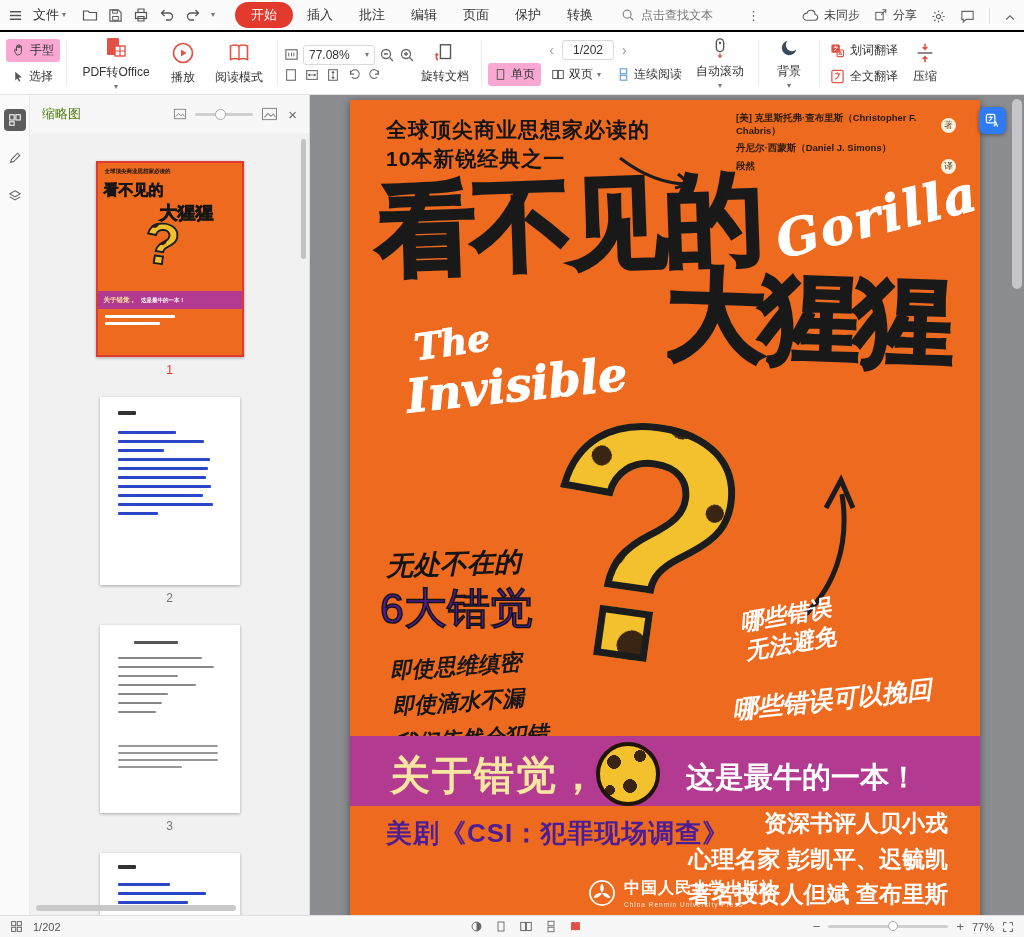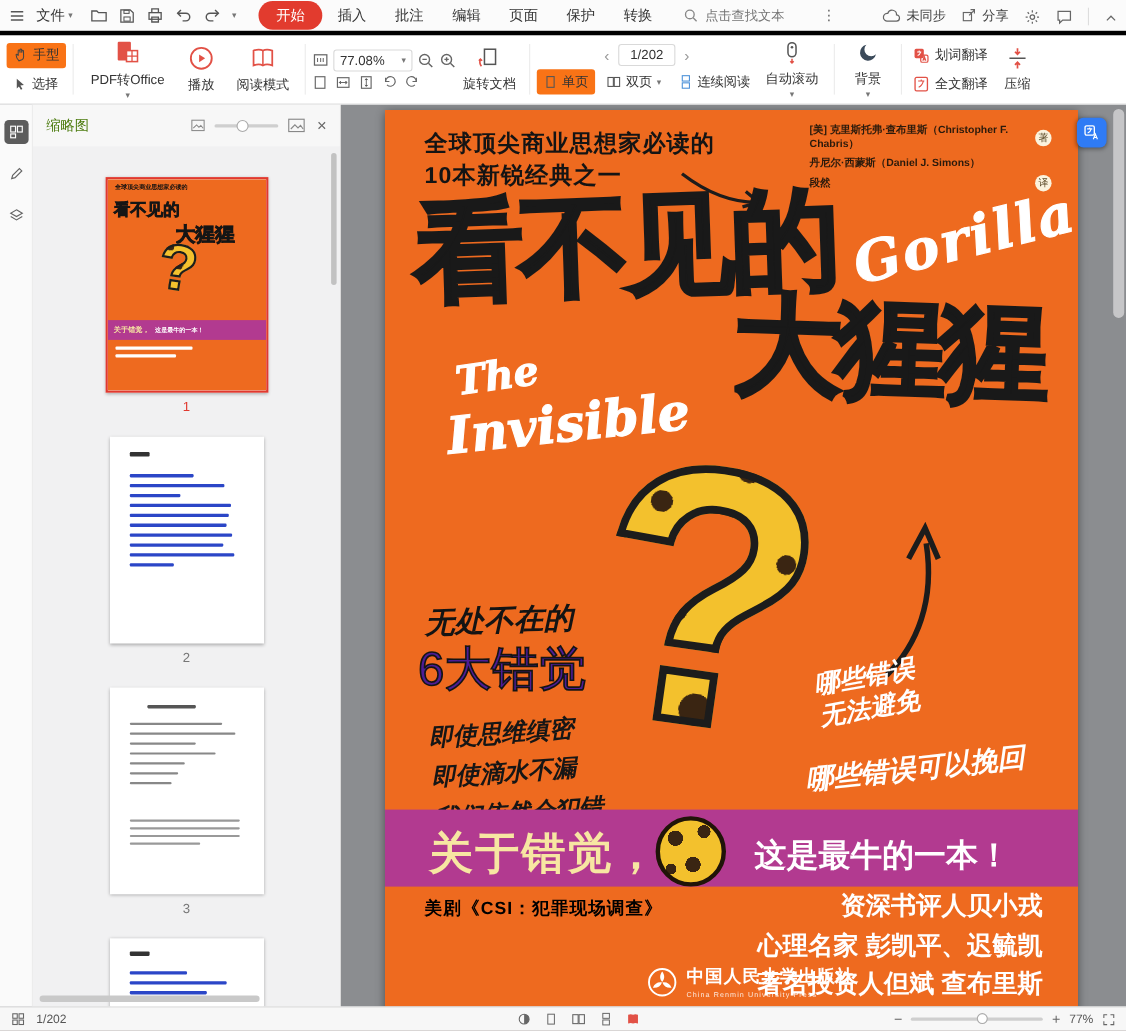--- a/index.html
+++ b/index.html
@@ -2,39 +2,39 @@
 <html><head>
 <meta charset="utf-8">
 <style>
   * { margin:0; padding:0; box-sizing:border-box; }
   html,body { width:1024px; height:937px; overflow:hidden; font-family:"Liberation Sans","DejaVu Sans",sans-serif; background:#8b8d90; }
   .icon { display:inline-flex; align-items:center; justify-content:center; flex:none; }
   svg { display:block; }
   .caret { font-size:8px; color:#777; line-height:1; }
 
   
-  .titlebar { position:absolute; left:0; top:0; width:1024px; height:32px; background:#fbfbfb; border-bottom:4px solid #000000; display:flex; align-items:center; padding:0 8px; gap:6px; z-index:30; }
+  .titlebar { position:absolute; left:0; top:0; width:1024px; height:32px; background:#fbfbfb; border-bottom:2px solid #000000; display:flex; align-items:center; padding:0 8px; gap:6px; z-index:30; }
   .titlebar .menu-label { font-size:13px; color:#333; display:flex; align-items:center; gap:3px; padding:3px 4px; cursor:default; }
   .qa-icons { display:flex; align-items:center; gap:10px; color:#555; margin:0 6px; }
   .tab-pill { background:#e23b2e; color:#fff; font-size:13px; padding:4px 16px; border-radius:14px; margin:0 8px; }
   .tabs { display:flex; align-items:center; gap:26px; font-size:13px; color:#333; margin-right:14px; }
   .searchbox { display:flex; align-items:center; gap:6px; color:#999; padding:3px 8px; min-width:128px; }
   .searchbox input { border:none; outline:none; background:transparent; font-size:12px; color:#555; width:86px; font-family:inherit; }
   .tb-right { margin-left:auto; display:flex; align-items:flex-end; gap:14px; color:#555; font-size:12px; }
   .tb-right .lbl { font-size:12px; color:#444; }
   .vdiv { width:1px; height:16px; background:#ddd; }
 
   
   .ribbon { position:absolute; left:0; top:32px; width:1024px; height:63px; background:#fff; border-bottom:1px solid #e3e3e3; overflow:hidden; z-index:29; }
   .ribbon-row { display:flex; align-items:center; height:62px; padding:2px 6px; width:1060px; }
   .rdiv { width:1px; height:46px; background:#ebebeb; margin:0 6px; flex:none; }
   .col2 { display:flex; flex-direction:column; justify-content:center; gap:3px; flex:none; }
   .minirow { display:flex; align-items:center; gap:4px; }
   .minibtn { display:flex; align-items:center; gap:4px; font-size:12px; color:#333; padding:3px 6px; border-radius:3px; }
-  .minibtn.active { background:#f97316; }
+  .minibtn.active { background:#f9a8d4; }
   .bigbtn { display:flex; flex-direction:column; align-items:center; justify-content:center; gap:4px; font-size:12px; color:#333; width:70px; height:56px; flex:none; border-radius:4px; }
   .bigbtn .blabel { display:flex; align-items:center; gap:2px; white-space:nowrap;flex-direction:column; }
   .zoombox { display:flex; align-items:center; justify-content:space-between; border:1px solid #d9d9d9; border-radius:3px; font-size:12px; color:#333; padding:2px 5px; width:72px; background:#fff; }
   .pagebox { border:1px solid #d9d9d9; border-radius:3px; font-size:12px; color:#333; padding:2px 10px; background:#fff; white-space:nowrap; }
   .navarrow { color:#999; font-size:14px; padding:0 4px; }
   .smallicons { display:flex; gap:7px; align-items:center; color:#666; }
   .stackbtn { display:flex; align-items:center; gap:5px; font-size:12px; color:#333; padding:3px 4px; white-space:nowrap; }
 
   
   .leftstrip { position:absolute; left:0; top:95px; width:30px; bottom:22px; background:#fafafa; border-right:1px solid #ececec; display:flex; flex-direction:column; align-items:center; padding-top:14px; gap:16px; z-index:20; }
@@ -91,21 +91,21 @@
       radial-gradient(circle 15px at 104px 100px,#3a2512 98%,transparent),
       radial-gradient(circle 9px at 12px 126px,#3a2512 98%,transparent),
       radial-gradient(circle 12px at 68px 146px,#3a2512 98%,transparent);
     background-size:156px 168px; -webkit-background-clip:text; background-clip:text; transform:rotate(8deg); }
   .handtext { font-size:22px; color:#161616; font-weight:bold; line-height:1.65; transform:rotate(-4deg); font-style:italic; }
   .whitenote { color:#fff; font-weight:bold; font-style:italic; line-height:1.25; }
   .band { position:absolute; left:0; top:636px; width:630px; height:70px; background:#b23a90; }
   .band-left { position:absolute; left:40px; top:12px; font-size:40px; font-weight:bold; color:#f7e6a2; letter-spacing:2px; }
   .band-right { position:absolute; left:336px; top:22px; font-size:29px; font-weight:bold; color:#fff; }
   .ball { position:absolute; left:246px; top:6px; width:64px; height:64px; border-radius:50%; border:4px solid #201408; background-color:#f3c12d; background-image:radial-gradient(circle 7px at 14px 16px,#3a2512 98%,transparent),radial-gradient(circle 6px at 40px 10px,#3a2512 98%,transparent),radial-gradient(circle 7px at 30px 40px,#3a2512 98%,transparent),radial-gradient(circle 5px at 10px 44px,#3a2512 98%,transparent); }
-  .csi { font-size:16px; font-weight:bold; color:#000000; letter-spacing:1px; }
+  .csi { font-size:26px; font-weight:bold; color:#4c1d95; letter-spacing:1px; }
   .endorse { position:absolute; left:320px; top:706px; width:278px; text-align:right; color:#fff; font-size:23px; font-weight:bold; line-height:1.55; }
   .publisher { position:absolute; left:238px; top:778px; display:flex; align-items:center; gap:8px; }
   .pub-name { font-size:16px; font-weight:bold; color:#fff; letter-spacing:1px; }
   .pub-en { font-size:6.5px; color:rgba(255,255,255,.85); letter-spacing:1px; }
 
   
   .statusbar { position:absolute; left:0; bottom:0; width:1024px; height:22px; background:#f7f7f7; border-top:1px solid #e0e0e0; display:flex; align-items:center; padding:0 10px; font-size:11px; color:#555; z-index:40; }
   .sb-center { position:absolute; left:470px; display:flex; align-items:center; gap:12px; }
   .sb-right { margin-left:auto; display:flex; align-items:center; gap:8px; }
   .sb-slider { width:120px; height:3px; background:#cfcfcf; border-radius:2px; position:relative; }

